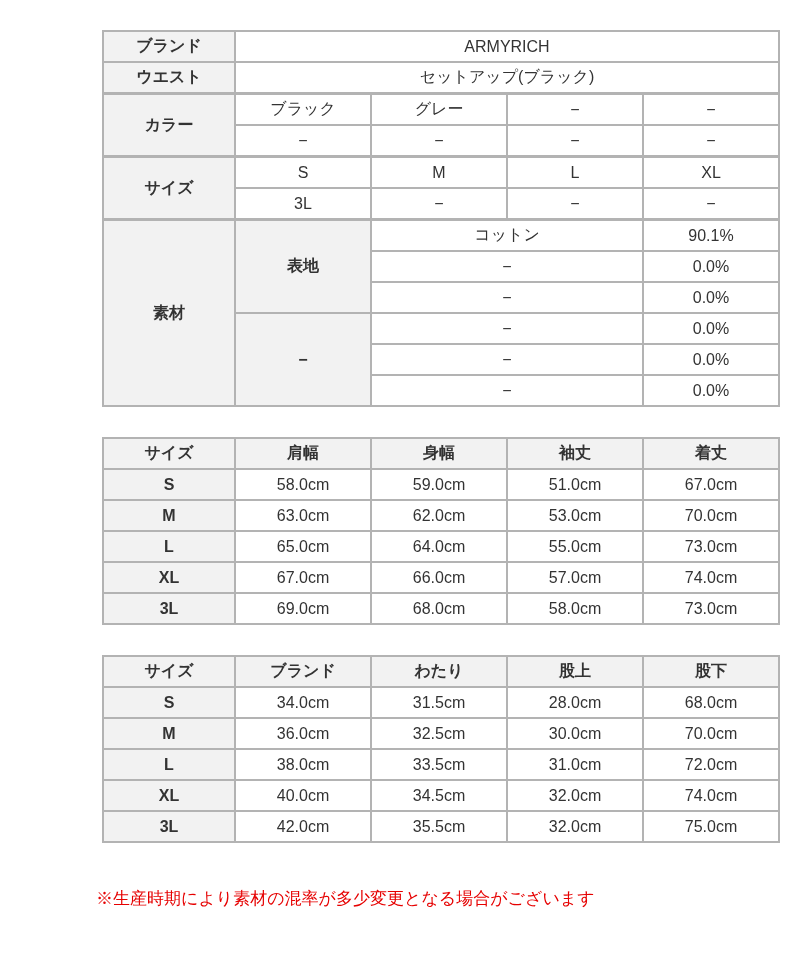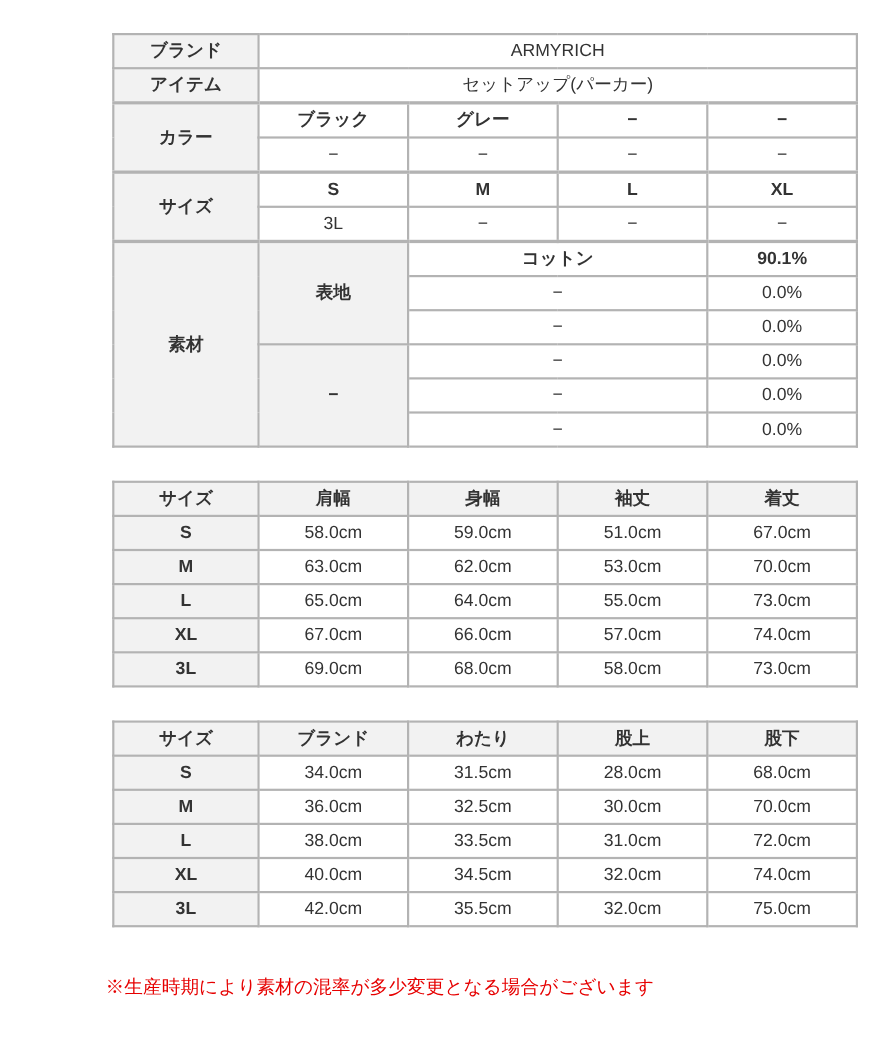--- a/index.html
+++ b/index.html
@@ -34,21 +34,21 @@
     white-space: nowrap;
   }
   table.spec th {
     background: #f2f2f2;
     font-weight: bold;
   }
   table.spec td {
     background: #ffffff;
     font-weight: normal;
   }
-  tr.sec th, tr.sec td { border-top-width: 3px; font-weight: bold; }
+  tr.sec th, tr.sec td { border-top-width: 3px; }
   .t1 { margin-top: 30px; }
   .t2 { margin-top: 30px; }
   .t3 { margin-top: 30px; }
   .notes {
     margin: 40px 0 0 56px;
   }
   .notes p {
     margin: 0;
     line-height: 33px;
     font-size: 17px;
@@ -68,22 +68,22 @@
         <col>
         <col>
         <col>
     </colgroup>
     <tbody>
         <tr>
       <th>ブランド</th>
       <td colspan="4">ARMYRICH</td>
     </tr>
     <tr>
-      <th>アイテム</th>
-      <td colspan="4">セットアップ(パーカー)</td>
+      <th>ウエスト</th>
+      <td colspan="4">セットアップ(ブラック)</td>
     </tr>
     <tr class="sec">
       <th rowspan="2">カラー</th>
       <td>ブラック</td>
       <td>グレー</td>
       <td>−</td>
       <td>−</td>
     </tr>
     <tr>
       <td>−</td>

